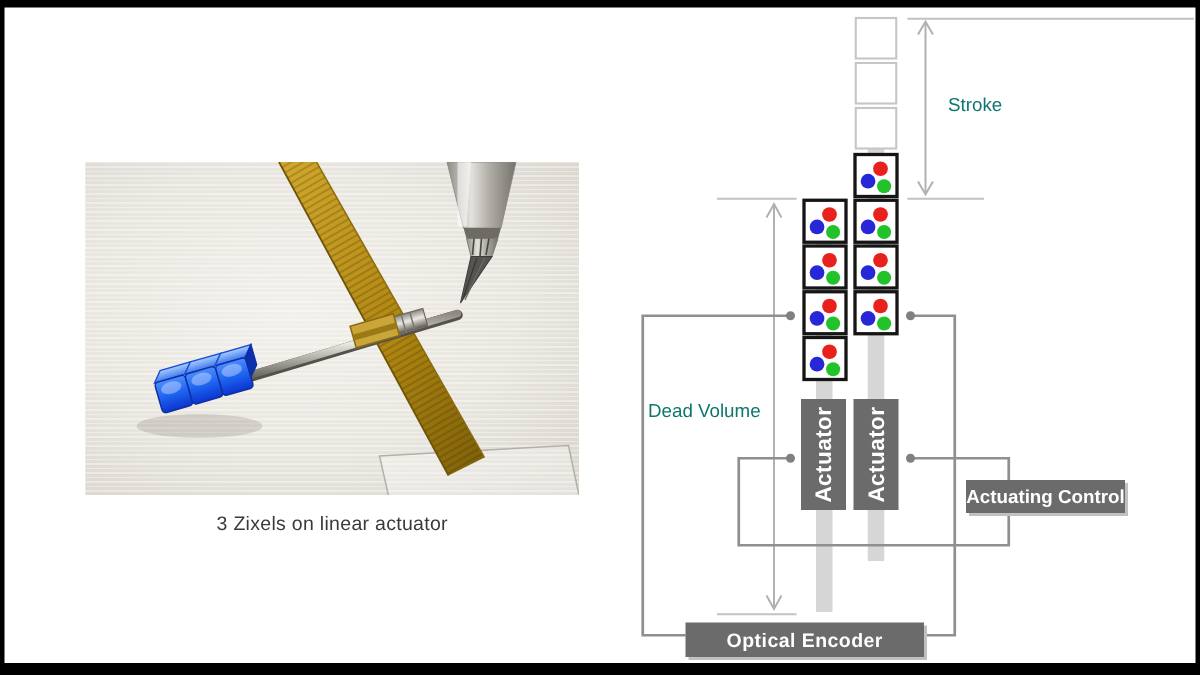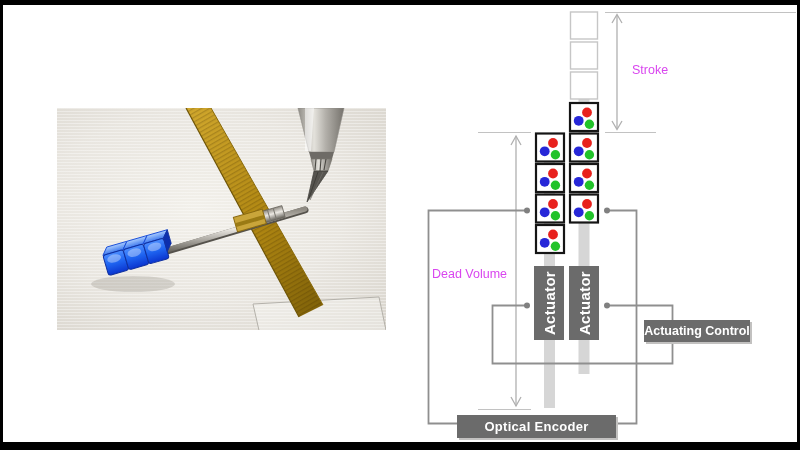--- a/index.html
+++ b/index.html
@@ -10,21 +10,21 @@
   svg{display:block;}
   
   .photo{position:absolute;left:57px;top:108px;width:329px;height:222px;
          background-image:
            repeating-linear-gradient(180deg, rgba(255,255,255,.38) 0 1px, rgba(0,0,0,0) 1px 3px),
            radial-gradient(ellipse at 42% 45%, #f2f0ea 0%, #e9e6e0 55%, #d8d4cc 100%);
          background-color:#e9e7e2;}
   .caption{position:absolute;left:57px;top:341px;width:329px;text-align:center;
            font-size:13px;color:#3a3a3a;letter-spacing:.2px;}
   
-  .lbl{position:absolute;font-size:12.5px;color:#d946ef;white-space:nowrap;}
+  .lbl{position:absolute;font-size:12.5px;color:#0f766e;white-space:nowrap;}
   .graybox{position:absolute;background:#6b6b6b;color:#fff;font-weight:bold;
            box-shadow:2px 2px 0 #c2c1c0;display:flex;align-items:center;justify-content:center;
            white-space:nowrap;}
   .actuator{width:30px;height:74px;font-size:15px;box-shadow:none;}
   .actuator span{writing-mode:vertical-rl;transform:rotate(180deg);letter-spacing:.3px;}
   .ctrl{left:644px;top:320px;width:106px;height:22px;font-size:12.5px;}
   .enc{left:457px;top:415px;width:159px;height:23px;font-size:13px;letter-spacing:.3px;}
 </style>
 </head>
 <body>
@@ -119,20 +119,21 @@
         <polygon points="254,51 275,51 271,63 257,63" fill="url(#metalPen)" stroke="#7a776f" stroke-width=".6"></polygon>
         <line x1="259" y1="51" x2="258" y2="62" stroke="#4a4843" stroke-width="1.1"></line>
         <line x1="264" y1="51" x2="263" y2="63" stroke="#4a4843" stroke-width="1.1"></line>
         <line x1="269" y1="51" x2="267" y2="62" stroke="#4a4843" stroke-width="1.1"></line>
         <polygon points="257,63 271,63 250,94" fill="#56544f" stroke="#3e3c38" stroke-width=".7"></polygon>
         <line x1="261" y1="64" x2="252" y2="90" stroke="#3a3833" stroke-width=".8"></line>
         <line x1="266" y1="64" x2="253" y2="92" stroke="#6c6a64" stroke-width=".8"></line>
       </g>
     </svg>
   </div>
+  <div class="caption">3 Zixels on linear actuator</div>
 
   <svg class="abs" style="left:0;top:0;" width="800" height="450" viewBox="0 0 800 450">
 
     <rect x="544" y="140" width="11" height="268" fill="#d6d6d6"></rect>
     <rect x="578.5" y="98" width="11" height="276" fill="#d6d6d6"></rect>
 
     <g stroke="#c2c2c2" stroke-width="1.2">
       <line x1="605" y1="12.5" x2="796" y2="12.5"></line>
       <line x1="605" y1="132.5" x2="656" y2="132.5"></line>
       <line x1="478" y1="132.5" x2="531" y2="132.5"></line>

